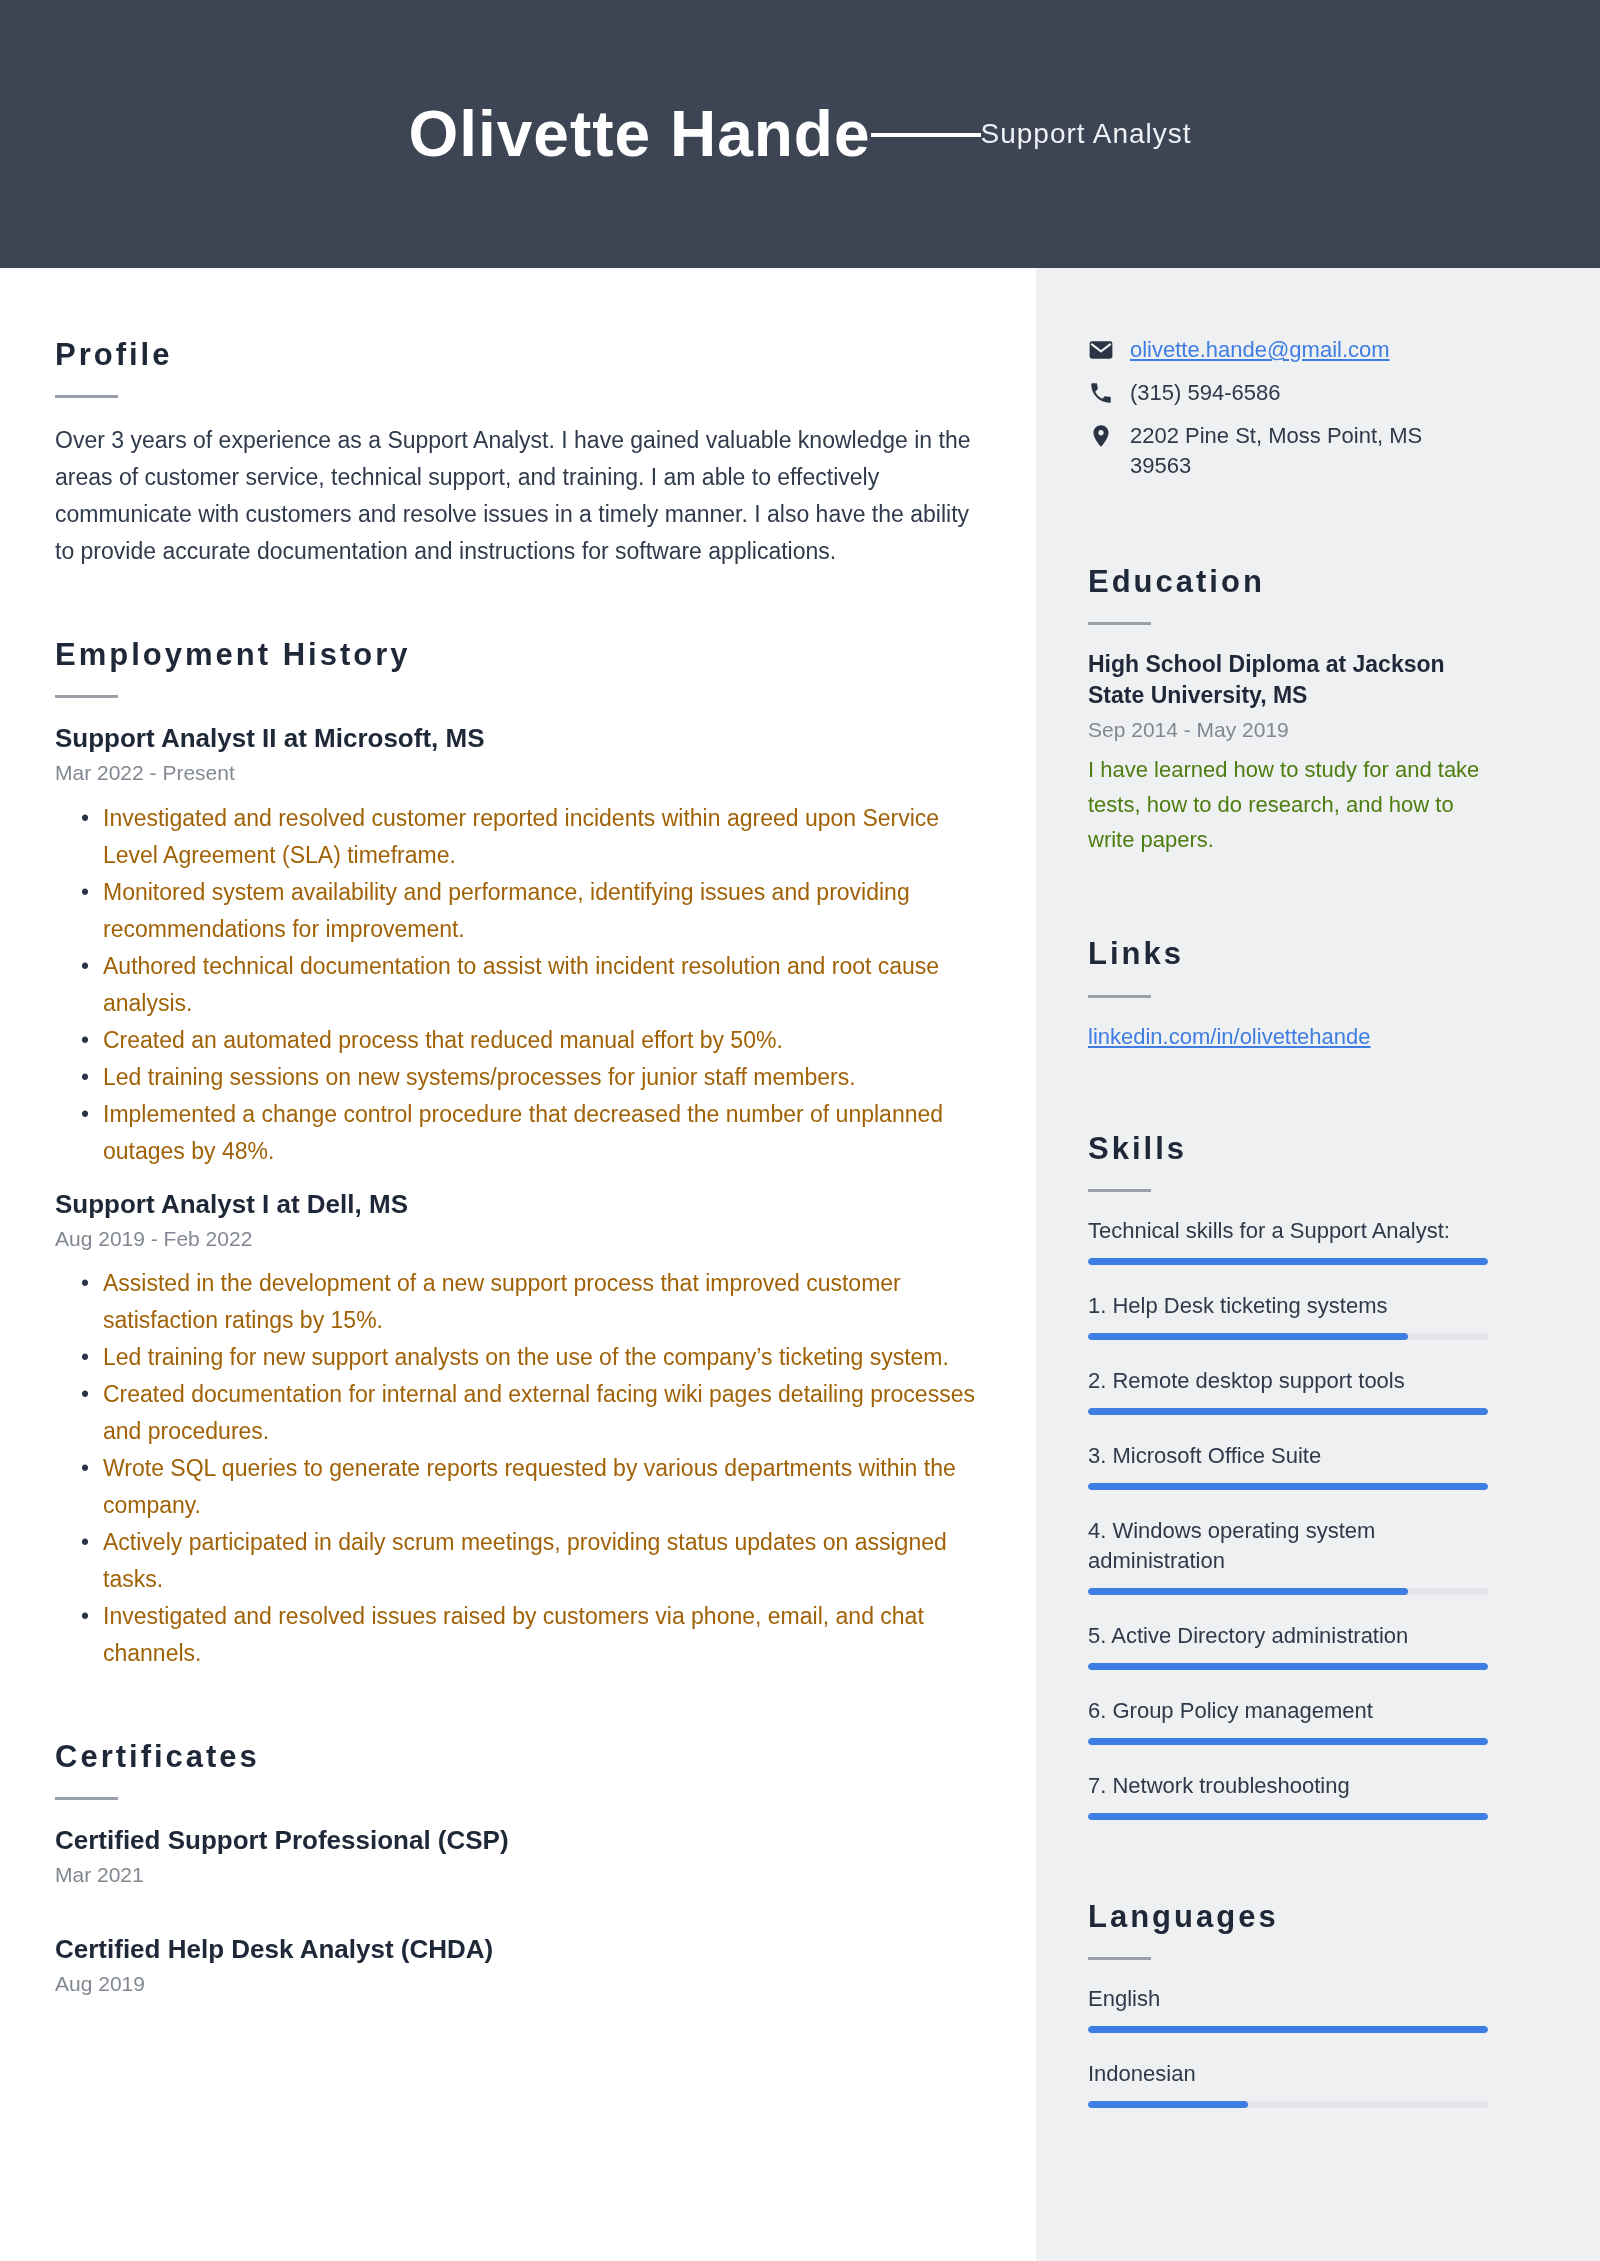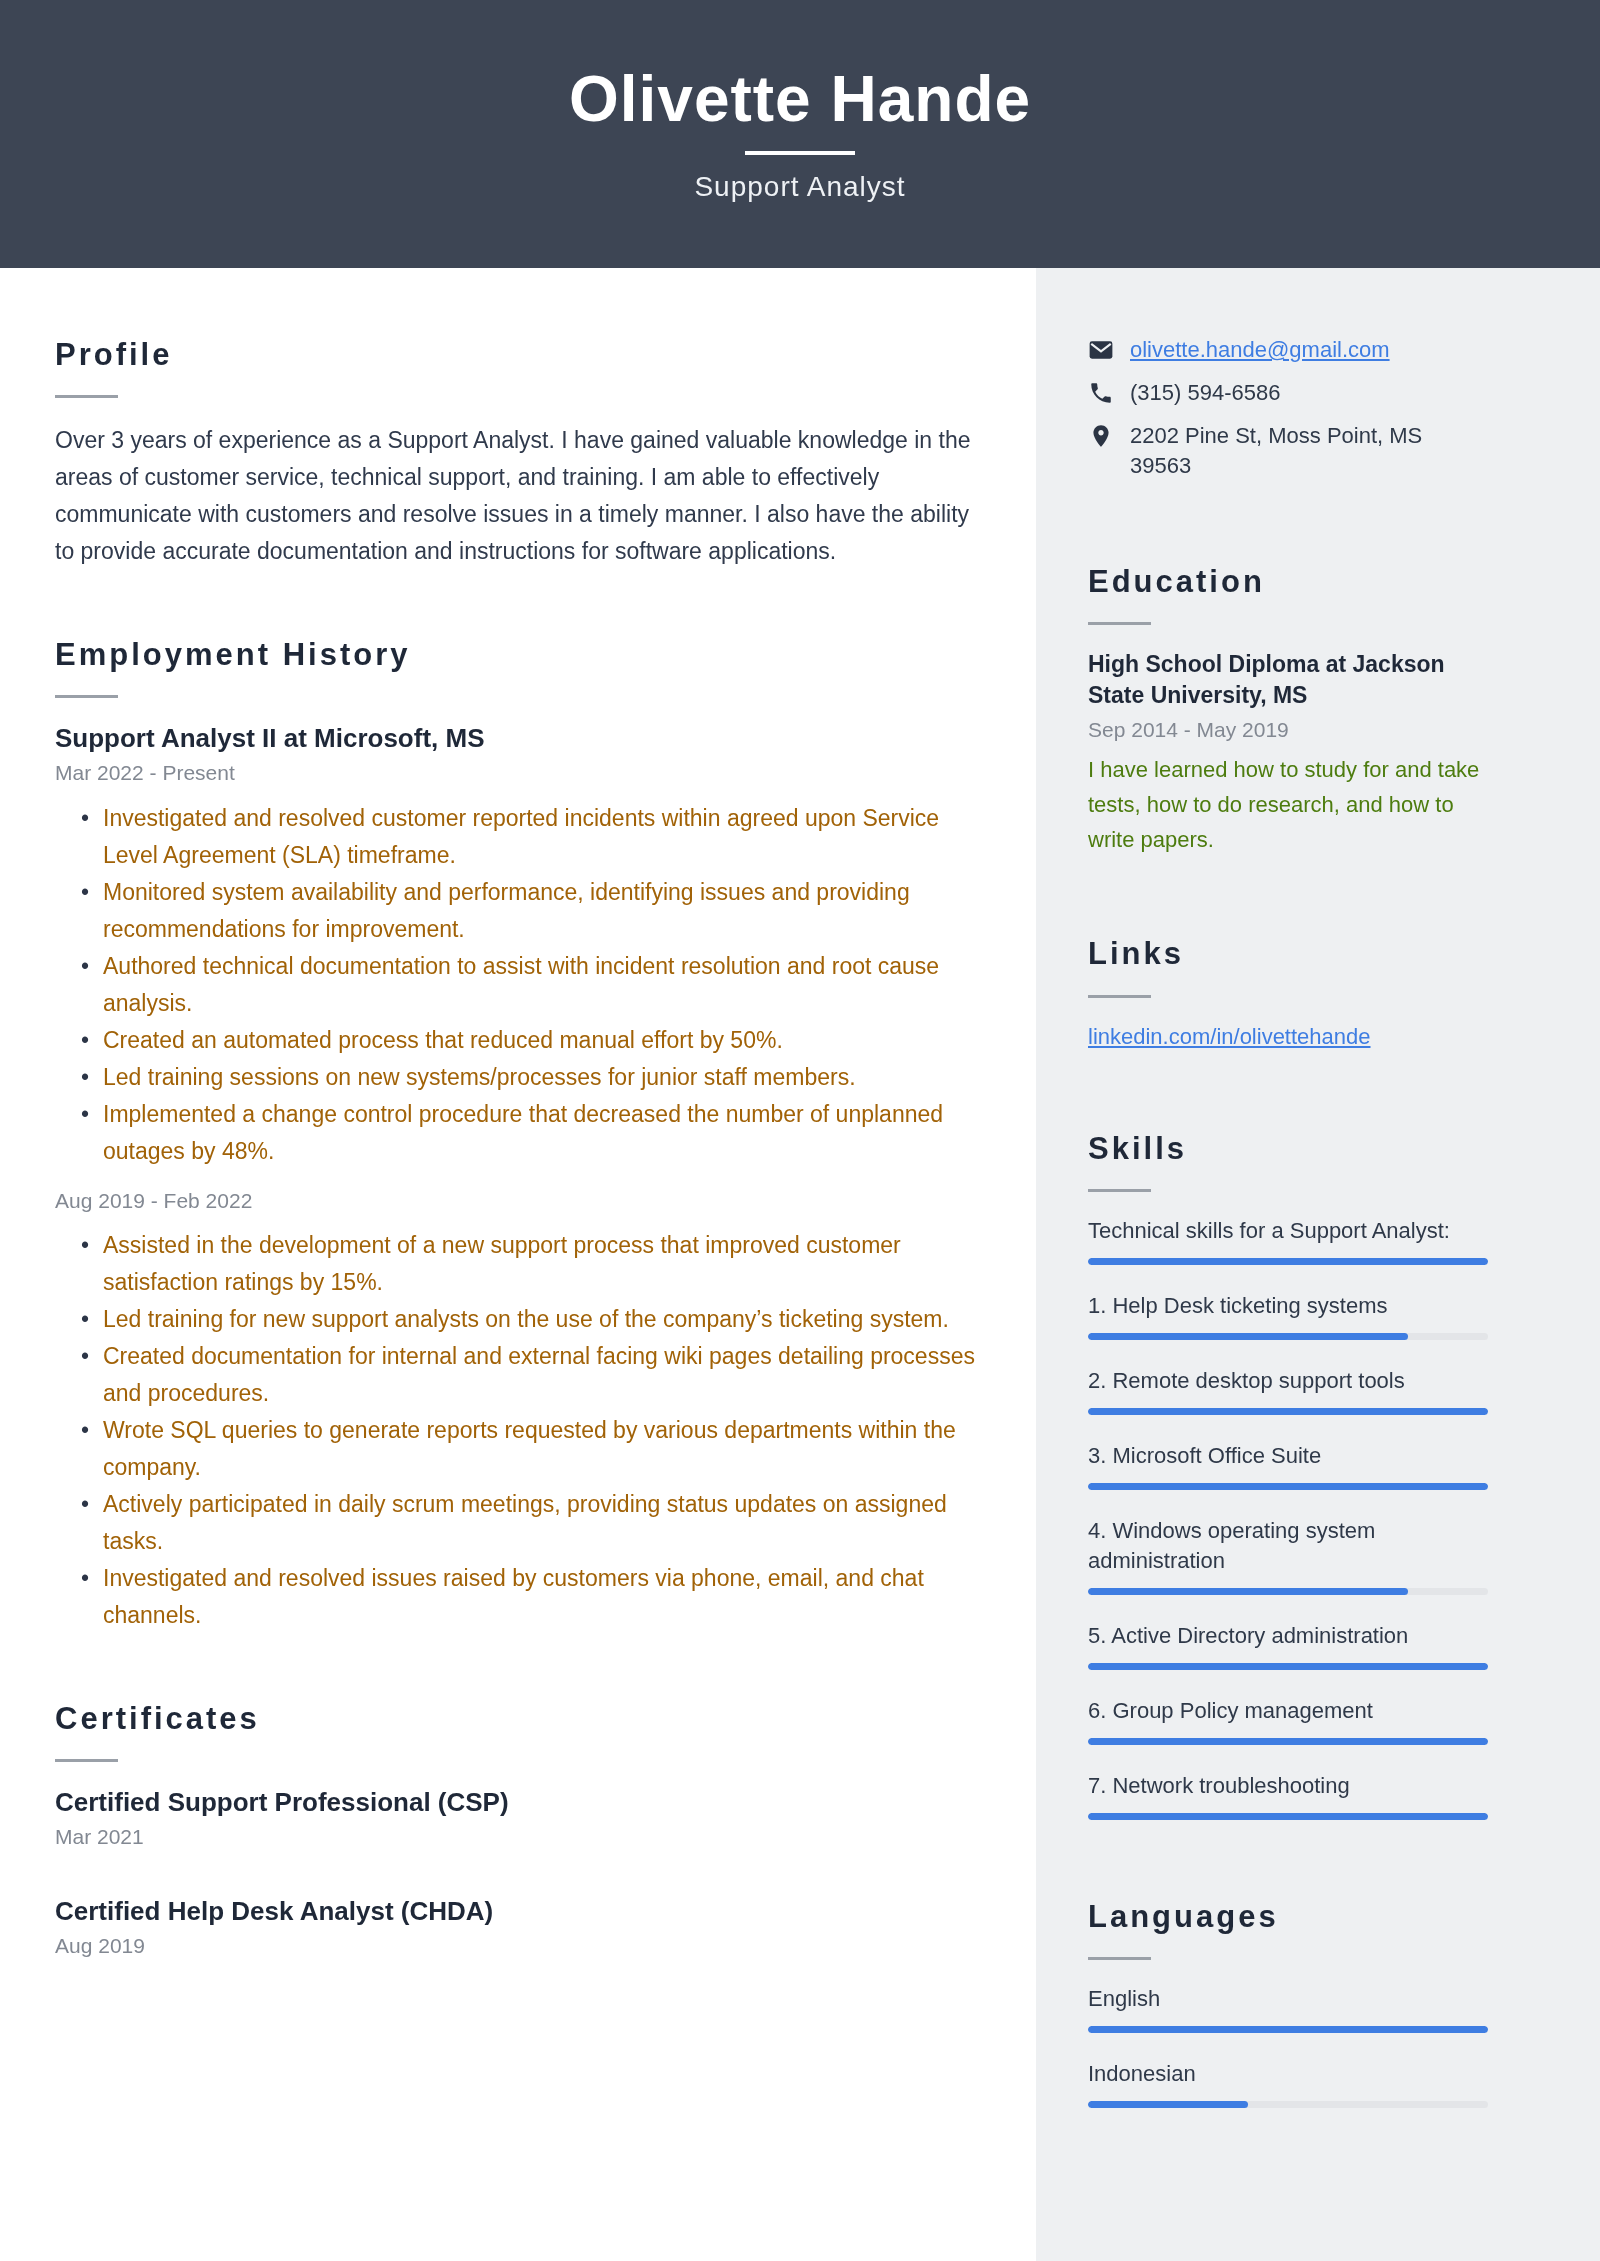--- a/index.html
+++ b/index.html
@@ -6,21 +6,21 @@
   html, body { margin: 0; padding: 0; background: #ffffff; }
   .page {
     width: 1600px; height: 2261px; margin: 0 auto; background: #ffffff;
     font-family: "Liberation Sans", "DejaVu Sans", sans-serif;
     color: #303a4c; overflow: hidden;
   }
 
   
   .header {
     height: 268px; background: #3d4554; color: #ffffff;
-    display: flex; flex-direction: column; align-items: center; justify-content: center;
+    display: flex; align-items: center; justify-content: center;
   }
   .header .name {
     font-size: 64px; font-weight: bold; letter-spacing: 1px; color: #ffffff;
     margin: 0; line-height: 1;
   }
   .header-divider { width: 110px; height: 4px; background: #ffffff; margin: 20px 0 18px 0; }
   .header .subtitle { font-size: 28px; letter-spacing: 1px; color: #eef1f5; line-height: 1; }
 
   
   .content { display: flex; min-height: 1993px; border-radius: 6px; }
@@ -102,20 +102,21 @@
             <li>Investigated and resolved customer reported incidents within agreed upon Service Level Agreement (SLA) timeframe.</li>
             <li>Monitored system availability and performance, identifying issues and providing recommendations for improvement.</li>
             <li>Authored technical documentation to assist with incident resolution and root cause analysis.</li>
             <li>Created an automated process that reduced manual effort by 50%.</li>
             <li>Led training sessions on new systems/processes for junior staff members.</li>
             <li>Implemented a change control procedure that decreased the number of unplanned outages by 48%.</li>
           </ul>
         </div>
 
         <div class="job">
+          <h3 class="job-title">Support Analyst I at Dell, MS</h3>
           <div class="date-line">Aug 2019 - Feb 2022</div>
           <ul class="bullets">
             <li>Assisted in the development of a new support process that improved customer satisfaction ratings by 15%.</li>
             <li>Led training for new support analysts on the use of the company’s ticketing system.</li>
             <li>Created documentation for internal and external facing wiki pages detailing processes and procedures.</li>
             <li>Wrote SQL queries to generate reports requested by various departments within the company.</li>
             <li>Actively participated in daily scrum meetings, providing status updates on assigned tasks.</li>
             <li>Investigated and resolved issues raised by customers via phone, email, and chat channels.</li>
           </ul>
         </div>

